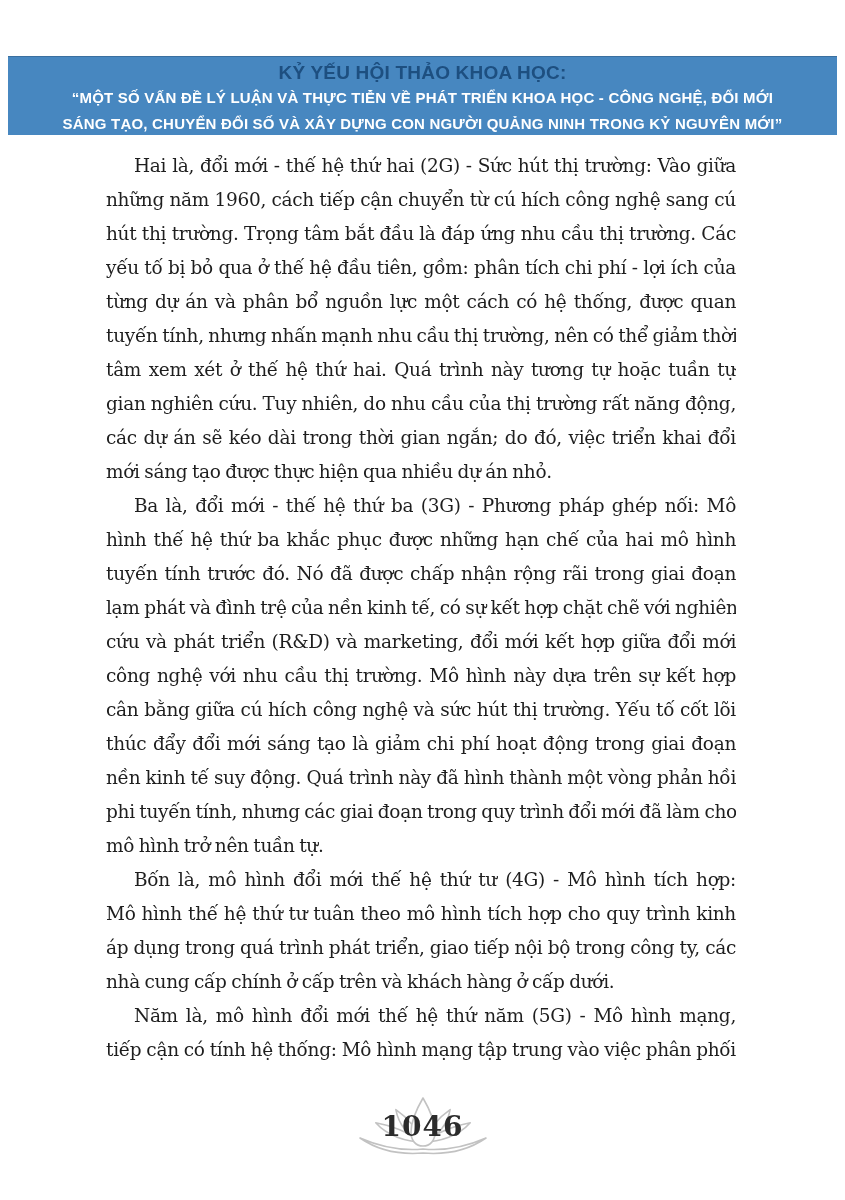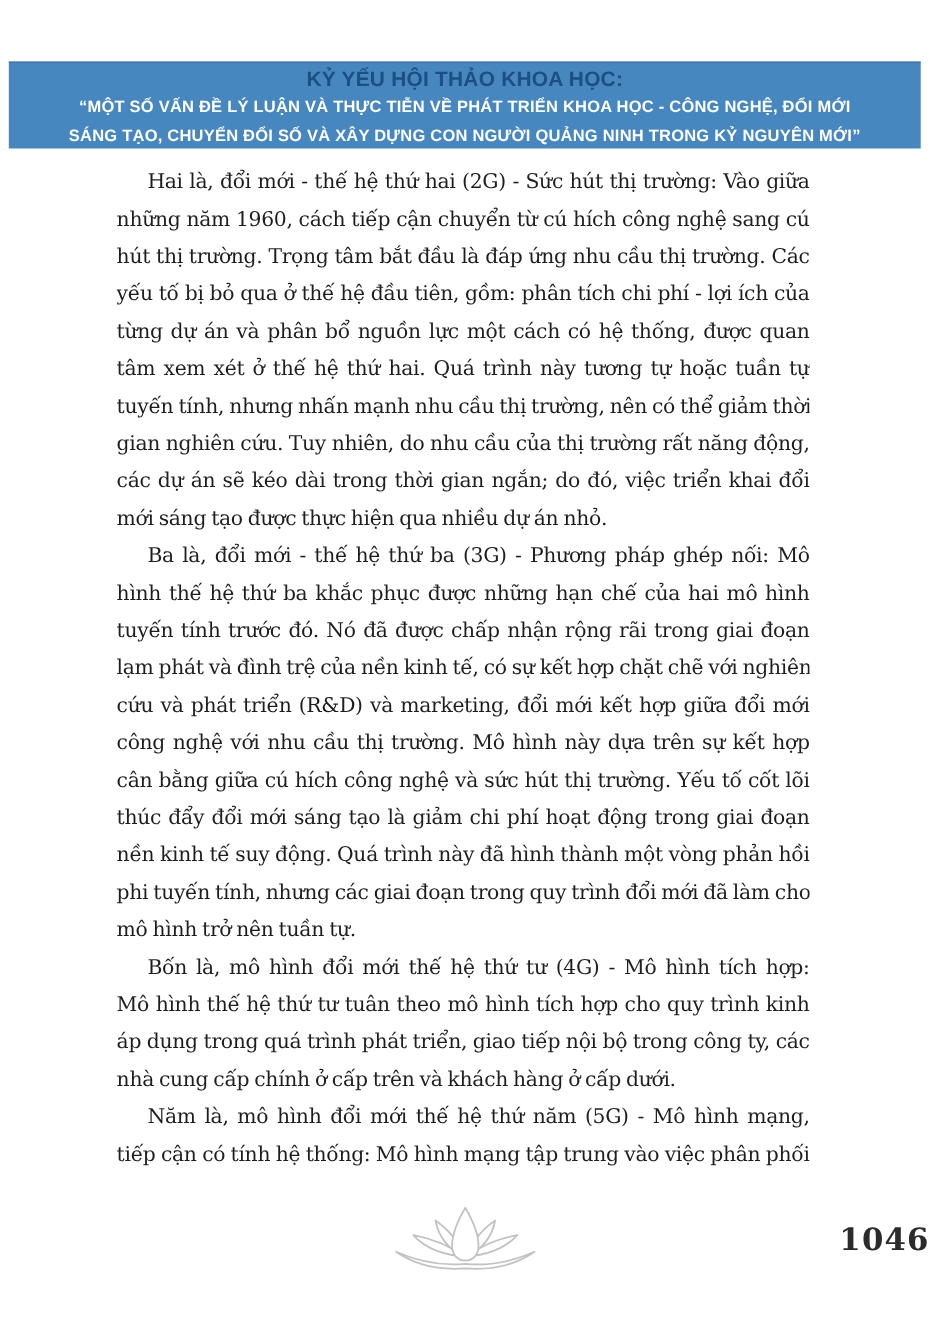--- a/index.html
+++ b/index.html
@@ -62,21 +62,21 @@
   .line.last  { text-align-last: left; }
   .lead { }
 
   
   .footer {
     position: absolute;
     left: 0;
     top: 1096px;
     width: 845px;
     height: 70px;
-    text-align: right;
+    text-align: center;
   }
   .lotus {
     position: absolute;
     left: 50%;
     transform: translateX(-50%);
     top: 0;
   }
   .page-number {
     position: absolute;
     left: 0;
@@ -101,22 +101,22 @@
   </div>
 
   <div class="body-text">
 
     <div>
       <div class="line first"><span class="lead">Hai là,</span><span> đổi mới - thế hệ thứ hai (2G) - Sức hút thị trường: Vào giữa</span></div>
       <div class="line">những năm 1960, cách tiếp cận chuyển từ cú hích công nghệ sang cú</div>
       <div class="line">hút thị trường. Trọng tâm bắt đầu là đáp ứng nhu cầu thị trường. Các</div>
       <div class="line">yếu tố bị bỏ qua ở thế hệ đầu tiên, gồm: phân tích chi phí - lợi ích của</div>
       <div class="line">từng dự án và phân bổ nguồn lực một cách có hệ thống, được quan</div>
+      <div class="line">tuyến tính, nhưng nhấn mạnh nhu cầu thị trường, nên có thể giảm thời</div>
       <div class="line">tâm xem xét ở thế hệ thứ hai. Quá trình này tương tự hoặc tuần tự</div>
-      <div class="line">tuyến tính, nhưng nhấn mạnh nhu cầu thị trường, nên có thể giảm thời</div>
       <div class="line">gian nghiên cứu. Tuy nhiên, do nhu cầu của thị trường rất năng động,</div>
       <div class="line">các dự án sẽ kéo dài trong thời gian ngắn; do đó, việc triển khai đổi</div>
       <div class="line last">mới sáng tạo được thực hiện qua nhiều dự án nhỏ.</div>
     </div>
 
     <div>
       <div class="line first"><span class="lead">Ba là,</span><span> đổi mới - thế hệ thứ ba (3G) - Phương pháp ghép nối: Mô</span></div>
       <div class="line">hình thế hệ thứ ba khắc phục được những hạn chế của hai mô hình</div>
       <div class="line">tuyến tính trước đó. Nó đã được chấp nhận rộng rãi trong giai đoạn</div>
       <div class="line">lạm phát và đình trệ của nền kinh tế, có sự kết hợp chặt chẽ với nghiên</div>

